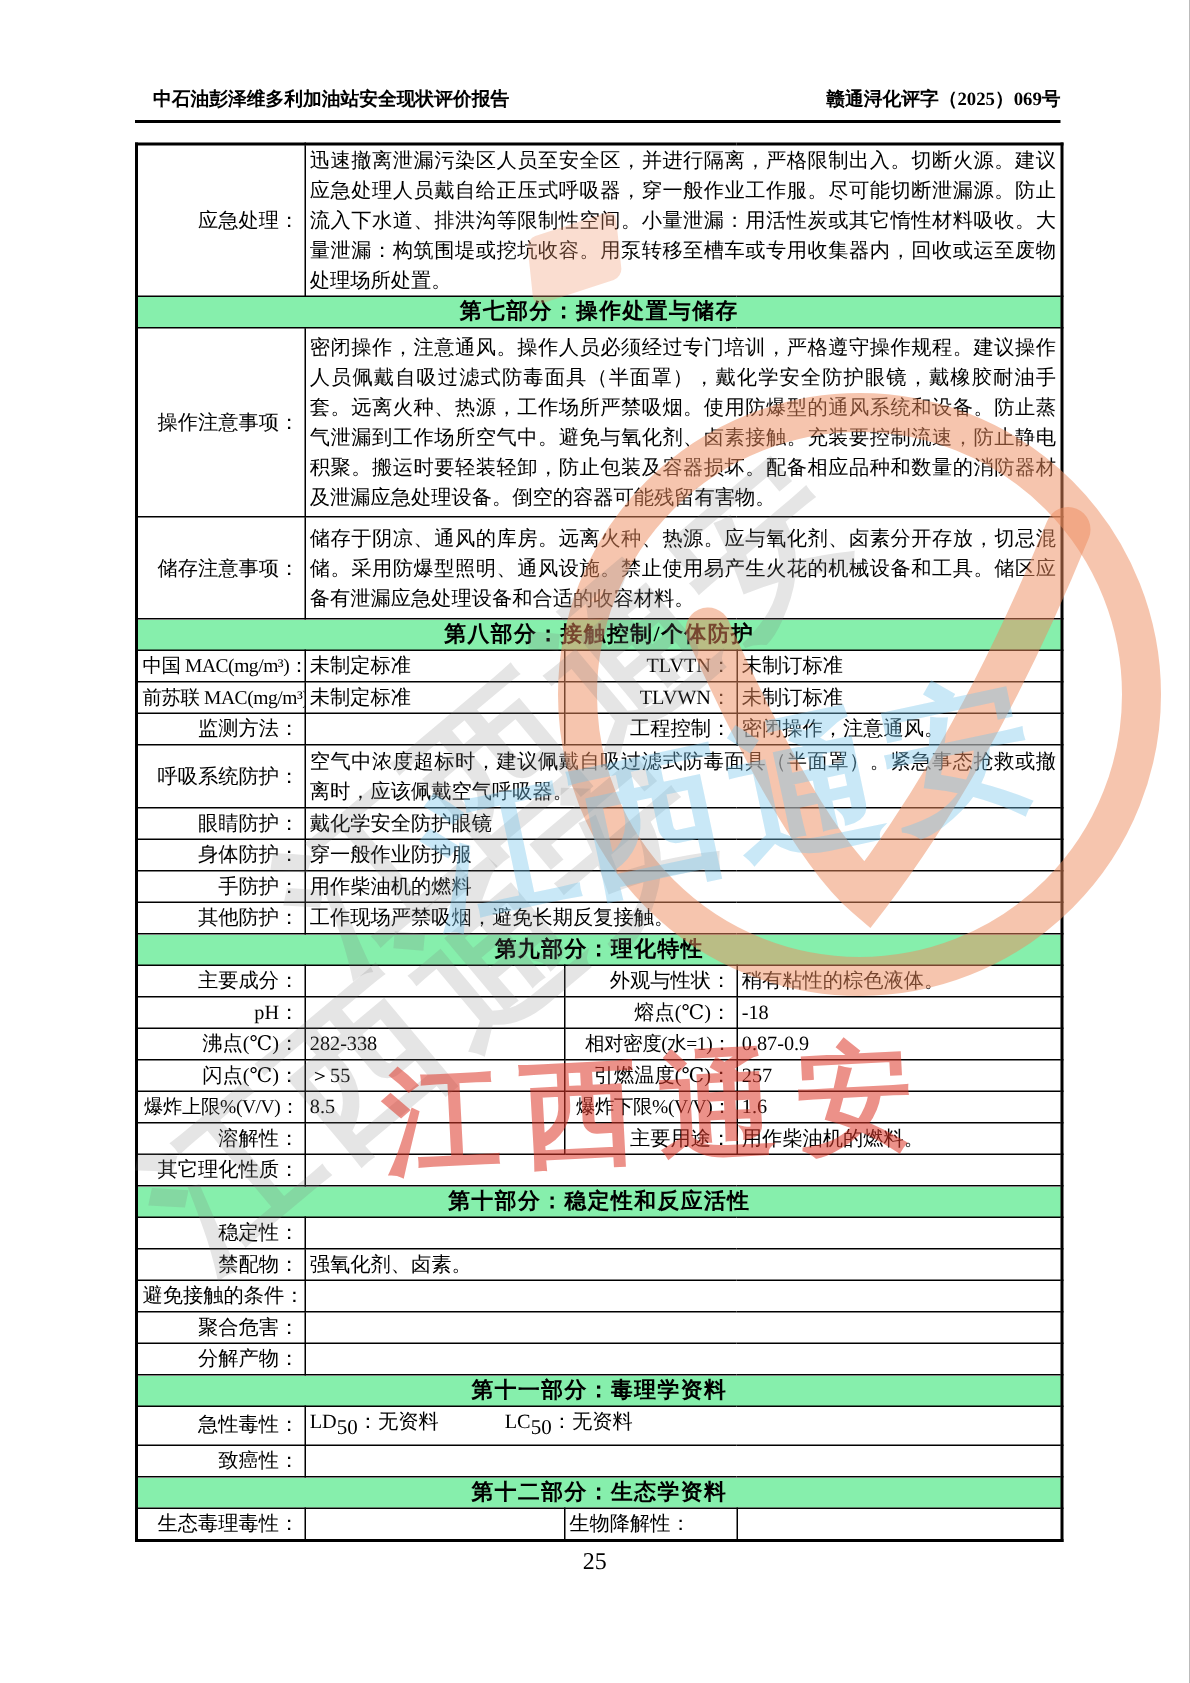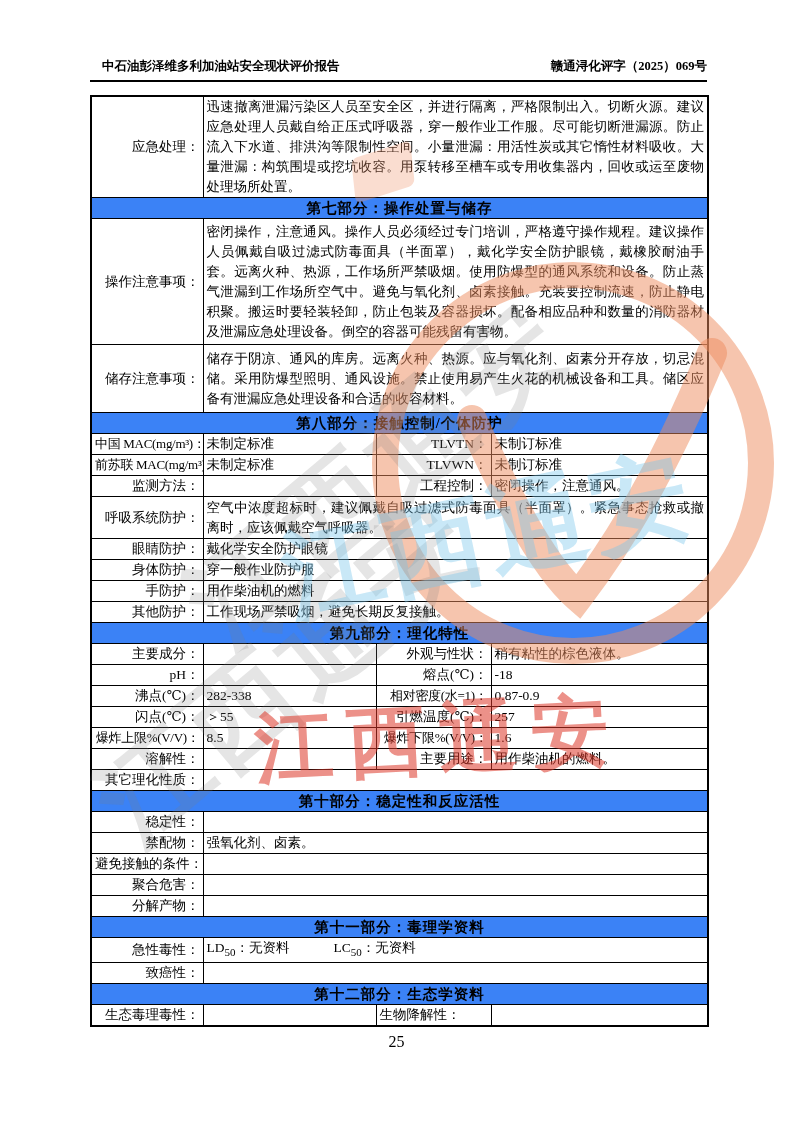--- a/index.html
+++ b/index.html
@@ -46,31 +46,31 @@
     white-space:nowrap;
     margin-left:36px;
   }
   td.lbl.small{font-size:13px;letter-spacing:-0.3px;}
   td.lbl.la{text-align:left;padding-left:3px;}
   td.valfull{text-align:justify;}
   tr.sec td{
     text-align:center;
     font-weight:bold;
     font-size:14.5px;
-    background:#3b82f6;
+    background:#86efac;
     letter-spacing:1px;
     font-family:Liberation Serif, serif;
   }
   tr{height:21px;}
   tr.tr-emergency{height:101px;}
   tr.tr-operation{height:126px;}
   tr.tr-storage{height:68px;}
   tr.tr-resp{height:42px;padding-left:24px;}
   .gap{display:inline-block;width:44px;}
-  sub{font-size:11px;margin-top:28px;}
+  sub{font-size:14px;margin-top:28px;}
   
   .doc-footer{
     position:absolute;top:1033px;left:0;width:100%;
     text-align:center;font-size:16px;
   }
   
   .watermark{position:absolute;left:0;top:0;width:793px;height:1122px;pointer-events:none;z-index:6;}
   .wm-svg{position:absolute;left:360px;top:245px;}
   .wm-gray{
     position:absolute;

